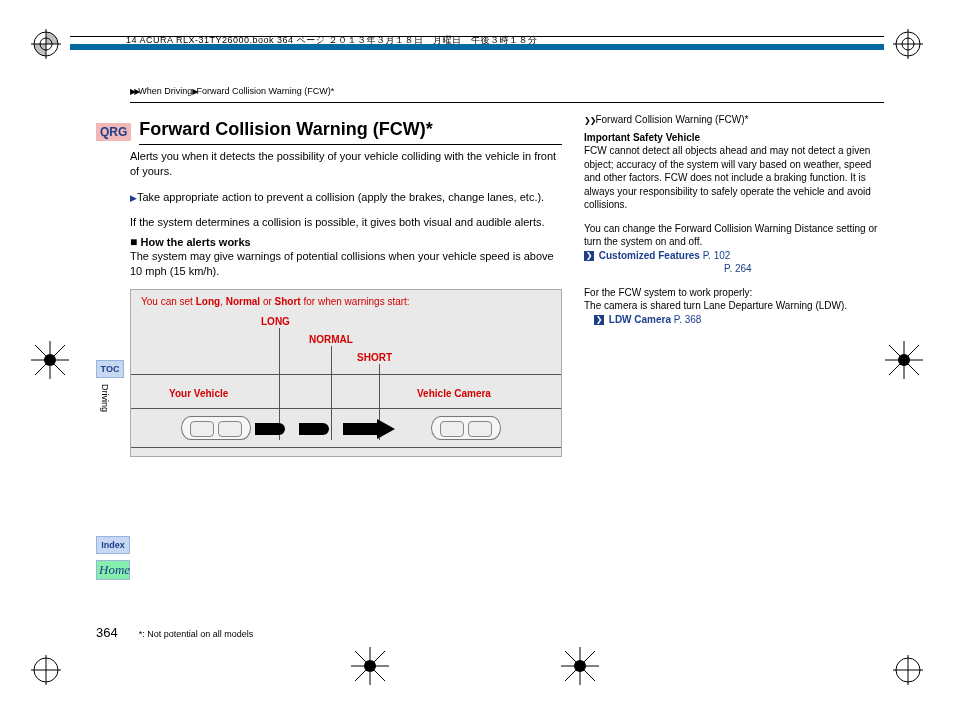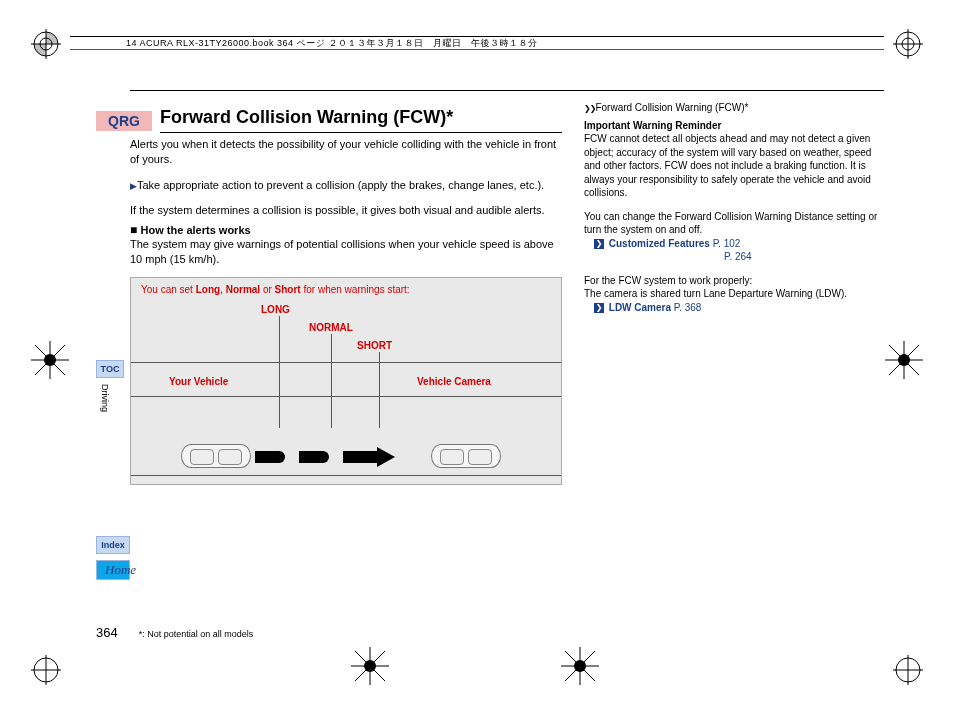--- a/index.html
+++ b/index.html
@@ -30,21 +30,21 @@
   .cross {
     position: absolute;
     width: 40px; height: 40px;
     display: flex; align-items: center; justify-content: center;
   }
   .cross svg { width: 38px; height: 38px; }
   .header-line {
     position: absolute;
     top: 36px; left: 70px; right: 70px;
     border-top: 1px solid #000;
-    border-bottom: 1px solid #0369a1;
+    border-bottom: 6px solid #0369a1;
     height: 14px;
     display: flex; align-items: center;
     padding-left: 56px;
     font-size: 9px;
     letter-spacing: 0.5px;
   }
   .page {
     position: absolute;
     top: 86px; left: 130px; right: 70px;
   }
@@ -54,32 +54,32 @@
   }
   .bc-arrow { font-size: 8px; letter-spacing: -2px; }
   .hr-main { border: none; border-top: 1px solid #000; margin: 4px 0 10px 0; }
   .columns { display: flex; gap: 22px; }
   .col-main { width: 432px; }
   .col-side { flex: 1; font-size: 10px; line-height: 1.35; }
   .title { font-size: 18px; font-weight: bold; margin: 6px 0 4px 0; border-bottom: 0.5px solid #000; padding-bottom: 4px;}
   .title-row { display:flex; align-items:flex-start; gap:8px; margin-left:-34px;}
   .qrg {
     background: #f2b7b7; color: #1b3f8b; font-weight: bold;
-    font-size: 14px; padding: 2px 12px; margin-top:10px;
+    font-size: 12px; padding: 2px 4px; margin-top:10px;
   }
   .body-text { font-size: 11px; line-height: 1.4; margin-bottom: 10px; }
   .sub-indent { margin-left: 14px; text-indent: -14px; }
   .arrow-bullet { color: #1b3f8b; font-size: 9px; }
   .subhead { font-weight: bold; font-size: 11px; margin-top: 4px; }
   .sq { font-size: 12px; }
   .diagram {
     border: 1px solid #aaa;
     background: #e9e9e9;
     margin-top: 6px;
-    height: 208px;
+    height: 168px;
     position: relative;
     overflow: hidden;
   }
   .diagram-text {
     position: absolute; top: 6px; left: 10px;
     color: #d40000; font-size: 10px;
   }
   .diagram-text b { font-weight: bold; }
   .zone-label { position: absolute; color: #d40000; font-weight: bold; font-size: 10px; }
   .veh-label { position: absolute; color: #d40000; font-weight: bold; font-size: 10px; }
@@ -115,22 +115,22 @@
     display:inline-block; width:10px; height:10px; background:#1b3f8b; color:#fff;
     font-size:8px; text-align:center; line-height:10px; margin-right:2px; vertical-align:middle;
   }
   .nav-buttons { position: absolute; left: 96px; top: 360px; width: 28px; }
   .nav-btn {
     background: #c7d8f2; color: #1b3f8b; font-weight: bold;
     font-size: 9px; text-align: center; padding: 3px 2px;
     border: 1px solid #9ab3dc; margin-bottom: 6px;
   }
   .nav-home {
-    background: #0ea5e9; border: 1px solid #9ab3dc;
-    text-align: center; padding: 1px 8px;
+    background: #86efac; border: 1px solid #9ab3dc;
+    text-align: center; padding: 1px 2px;
   }
   .nav-home span { font-family: cursive; color: #1b3f8b; font-size: 13px; font-style: italic; }
   .nav-idx-group { position:absolute; left:96px; top: 536px; width:34px;}
   .driving-label {
     position: absolute; left: 100px; top: 384px;
     writing-mode: vertical-rl; font-size: 9px;
   }
   .footer {
     position: absolute; left: 96px; bottom: 78px;
     display: flex; align-items: baseline; gap: 21px;
@@ -209,20 +209,23 @@
       <line x1="4" y1="4" x2="34" y2="34" stroke="#000"></line>
       <line x1="34" y1="4" x2="4" y2="34" stroke="#000"></line>
     </svg>
   </div>
 
 <div class="header-line">
   <span>14 ACURA RLX-31TY26000.book  364 ページ  ２０１３年３月１８日　月曜日　午後３時１８分</span>
 </div>
 
 <div class="page">
+  <div class="breadcrumb">
+    <span class="bc-arrow">▶▶</span><span>When Driving</span><span class="bc-arrow">▶</span><span>Forward Collision Warning (FCW)*</span>
+  </div>
   <hr class="hr-main">
 
   <div class="columns">
     <div class="col-main">
       <div class="title-row">
         <span class="qrg">QRG</span>
         <h1 class="title" style="flex:1">Forward Collision Warning (FCW)*</h1>
       </div>
       <p class="body-text">Alerts you when it detects the possibility of your vehicle colliding with the vehicle in front of yours.</p>
       <p class="body-text sub-indent">
@@ -254,26 +257,26 @@
           <div style="width:30px;height:12px;background:#000;border-radius:0 12px 12px 0;margin-right:14px"></div>
           <div style="width:34px;height:12px;background:#000"></div>
           <div class="arrow-head"></div>
         </div>
       </div>
     </div>
 
     <div class="col-side">
       <div class="side-title"><span class="side-chevrons">❯❯</span><span>Forward Collision Warning (FCW)*</span></div>
       <div class="side-para">
-        <span class="side-bold">Important Warning Reminder</span><br>
+        <span class="side-bold">Important Safety Vehicle</span><br>
         <span>FCW cannot detect all objects ahead and may not detect a given object; accuracy of the system will vary based on weather, speed and other factors. FCW does not include a braking function. It is always your responsibility to safely operate the vehicle and avoid collisions.</span>
       </div>
       <div class="side-para">
         <span>You can change the Forward Collision Warning Distance setting or turn the system on and off.</span><br>
-        <div style="margin-left:10px">
+        <div style="">
           <span class="link-arrow">❯</span>
           <span class="link">Customized Features</span>
           <span class="link-page">P. 102</span>
         </div>
         <div style="margin-left:140px">
           <span class="link-page">P. 264</span>
         </div>
       </div>
       <div class="side-para">
         <span>For the FCW system to work properly:</span><br>

